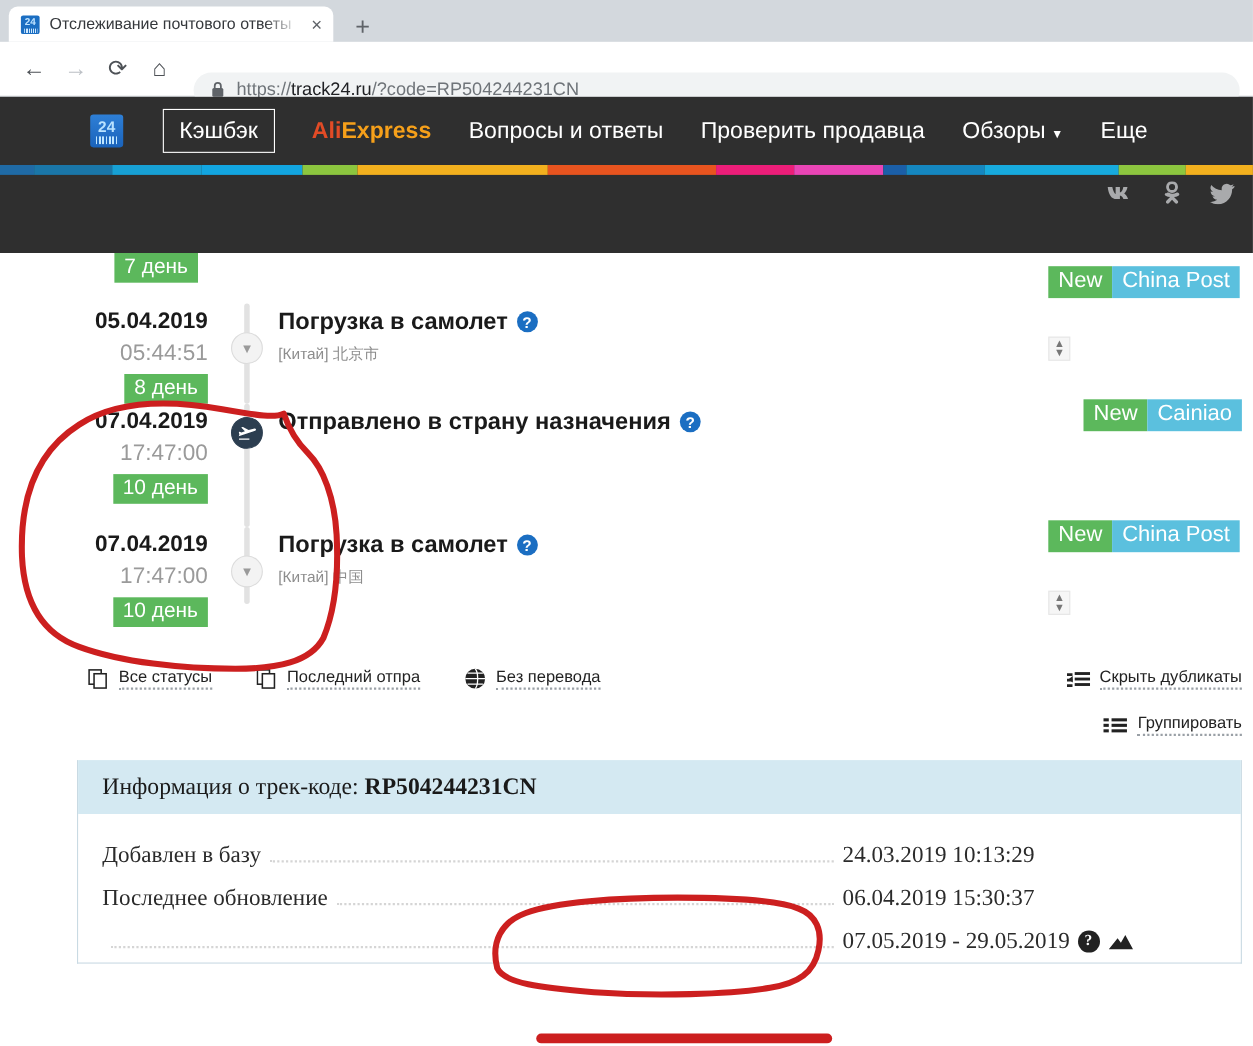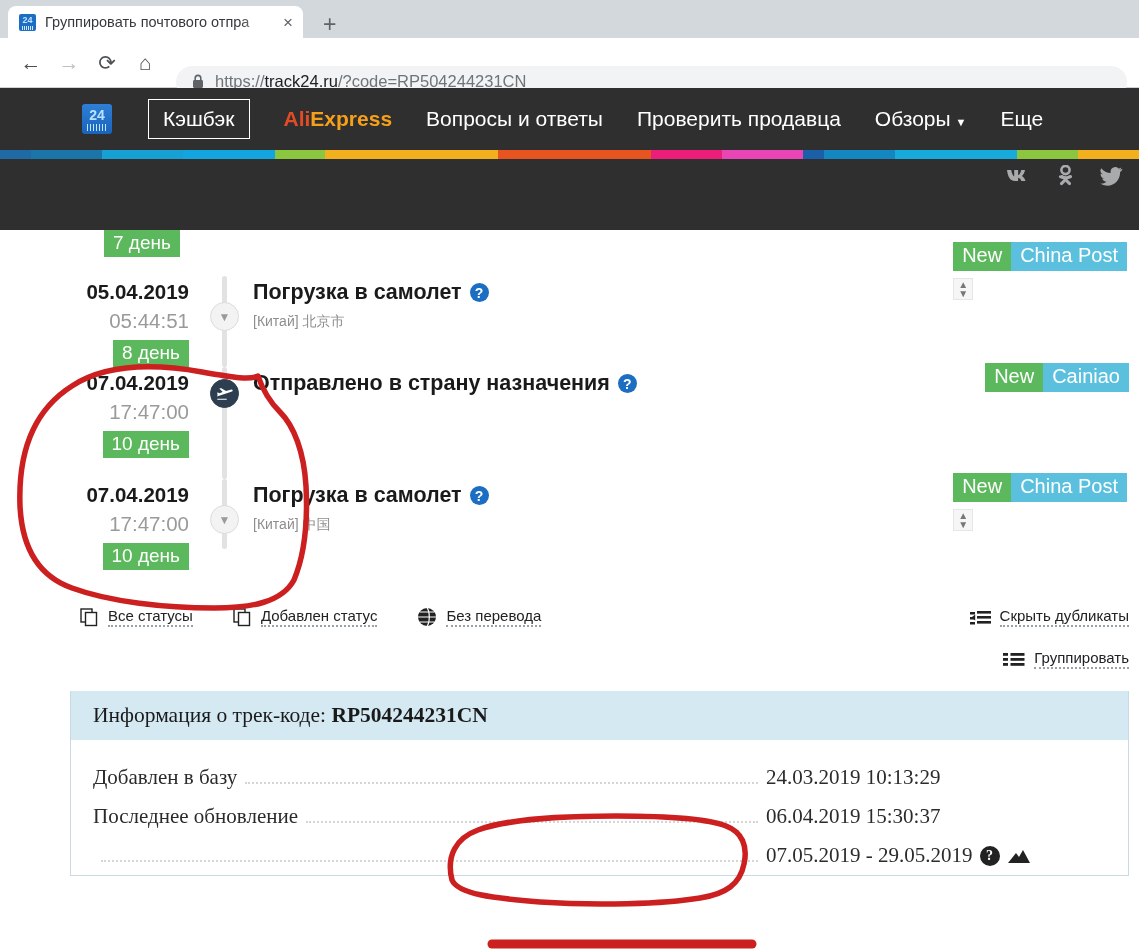--- a/index.html
+++ b/index.html
@@ -152,21 +152,21 @@
   }
   .qmark {
     width: 19px; height: 19px; border-radius: 50%;
     background: #1b6ec2; color: #fff; font-size: 14px;
     font-weight: bold; display: inline-flex;
     align-items: center; justify-content: center; line-height: 1;
   }
   .ev-loc { font-size: 14px; color: #8d8d8d; margin-top: 6px; }
   .ev-badges {
     position: absolute; right: 12px; top: 2px;
-    display: flex; align-items: center; flex-direction: column;
+    display: flex; align-items: center; flex-direction: column; gap: 28px;
   }
   .badge-row { display: flex; }
   .badge {
     font-size: 20px; color: #fff; padding: 2px 9px 4px;
   }
   .badge.new { background: #5cb85c; }
   .badge.carrier { background: #5bc0de; }
   .sorter {
     margin-top: 7px; align-self: flex-start;
     display: flex; flex-direction: column; align-items: center;
@@ -224,21 +224,21 @@
 </head>
 <body>
 
 <div class="browser">
 
   <div class="tabstrip">
     <div class="tab">
       <span class="favicon">
         24<span class="bars"></span>
       </span>
-      <span class="tab-title">Группировать почтового отпра</span>
+      <span class="tab-title">Отслеживание почтового ответы</span>
       <span class="tab-close">×</span>
     </div>
     <span class="newtab">+</span>
   </div>
 
   <div class="toolbar">
     <span class="navbtn">←</span>
     <span class="navbtn dim">→</span>
     <span class="navbtn">⟳</span>
     <span class="navbtn">⌂</span>
@@ -402,21 +402,21 @@
         </span>
         <span class="lbl">Все статусы</span>
       </span>
       <span class="fbtn">
         <span class="ficon">
           <svg width="19" height="19" viewBox="0 0 19 19">
               <rect x="1" y="1" width="11" height="13" fill="none" stroke="#222" stroke-width="1.4"></rect>
               <rect x="5.5" y="4.5" width="11" height="13" fill="#fff" stroke="#222" stroke-width="1.4"></rect>
             </svg>
         </span>
-        <span class="lbl">Добавлен статус</span>
+        <span class="lbl">Последний отпра</span>
       </span>
       <span class="fbtn">
         <span class="ficon">
           <svg width="20" height="20" viewBox="0 0 20 20">
               <circle cx="10" cy="10" r="9" fill="#222"></circle>
               <path d="M10 1c3 3 3 15 0 18M1 10h18M3 5h14M3 15h14" fill="none" stroke="#fff" stroke-width="1.2"></path>
             </svg>
         </span>
         <span class="lbl">Без перевода</span>
       </span>

